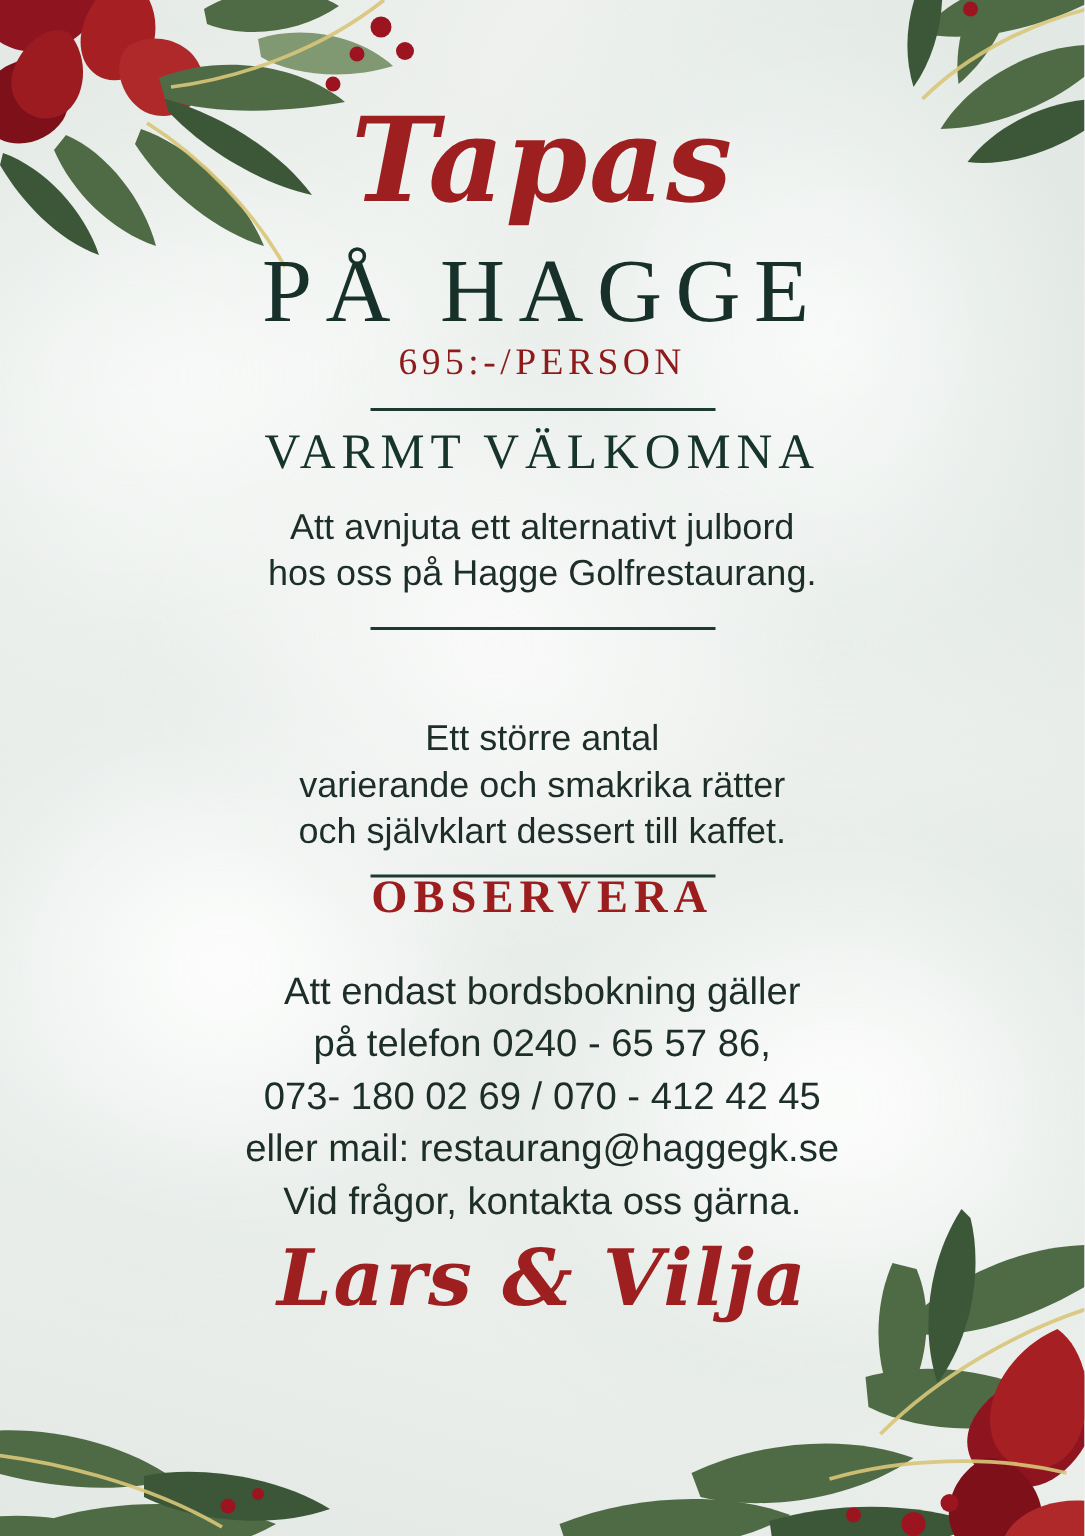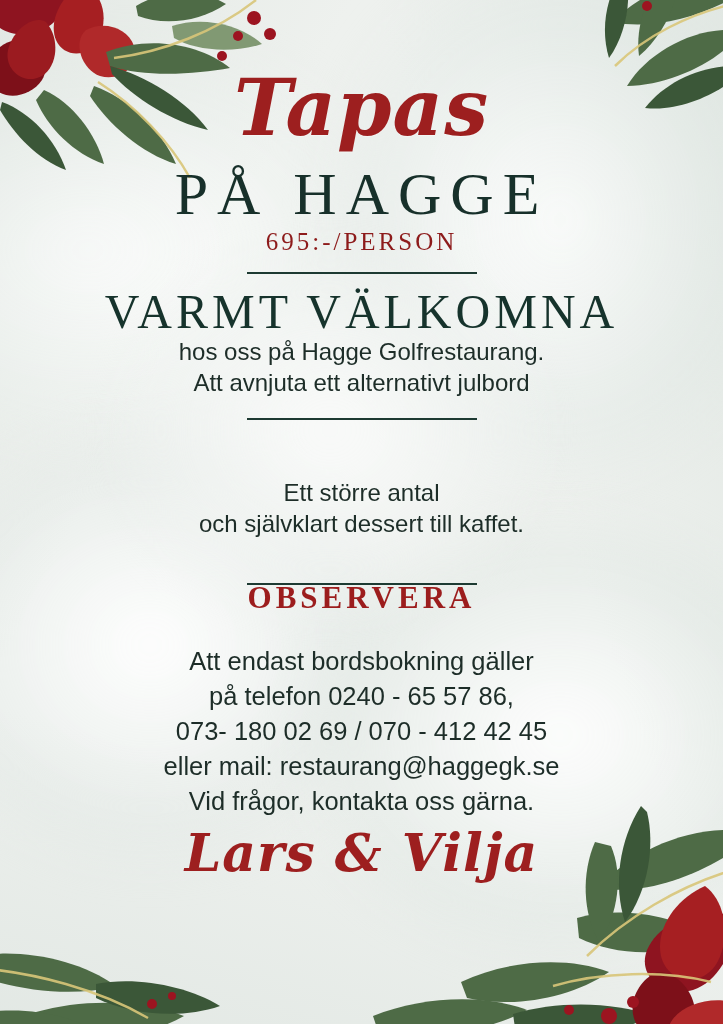--- a/index.html
+++ b/index.html
@@ -125,21 +125,21 @@
     background: #1d3a32;
   }
   .rule-1 { top: 272px; }
   .rule-2 { top: 418px; }
   .rule-3 { top: 583px; }
 
   .head-green {
     position: absolute;
     left: 0; right: 0;
     font-family: "Liberation Serif", serif;
-    font-size: 48px;
+    font-size: 33px;
     letter-spacing: 4px;
     color: #16332c;
   }
   .head-red {
     position: absolute;
     left: 0; right: 0;
     font-family: "Liberation Serif", serif;
     font-weight: 700;
     font-size: 31px;
     letter-spacing: 4px;
@@ -300,28 +300,29 @@
   <div class="content">
 
     <div class="title-script">Tapas</div>
     <div class="title-main">PÅ HAGGE</div>
     <div class="price">695:-/PERSON</div>
 
     <div class="rule rule-1"></div>
 
     <div class="head-green head-varmt">VARMT VÄLKOMNA</div>
     <div class="body-text body-1">
+      <p>Att avnjuta ett alternativt julbord</p>
       <p>hos oss på Hagge Golfrestaurang.</p>
-      <p>Att avnjuta ett alternativt julbord</p>
     </div>
 
     <div class="rule rule-2"></div>
 
     <div class="body-text body-2">
       <p>Ett större antal</p>
+      <p>varierande och smakrika rätter</p>
       <p>och självklart dessert till kaffet.</p>
     </div>
 
     <div class="rule rule-3"></div>
 
     <div class="head-red head-obs">OBSERVERA</div>
     <div class="body-text body-3">
       <p>Att endast bordsbokning gäller</p>
       <p>på telefon 0240 - 65 57 86,</p>
       <p>073- 180 02 69 / 070 - 412 42 45</p>

